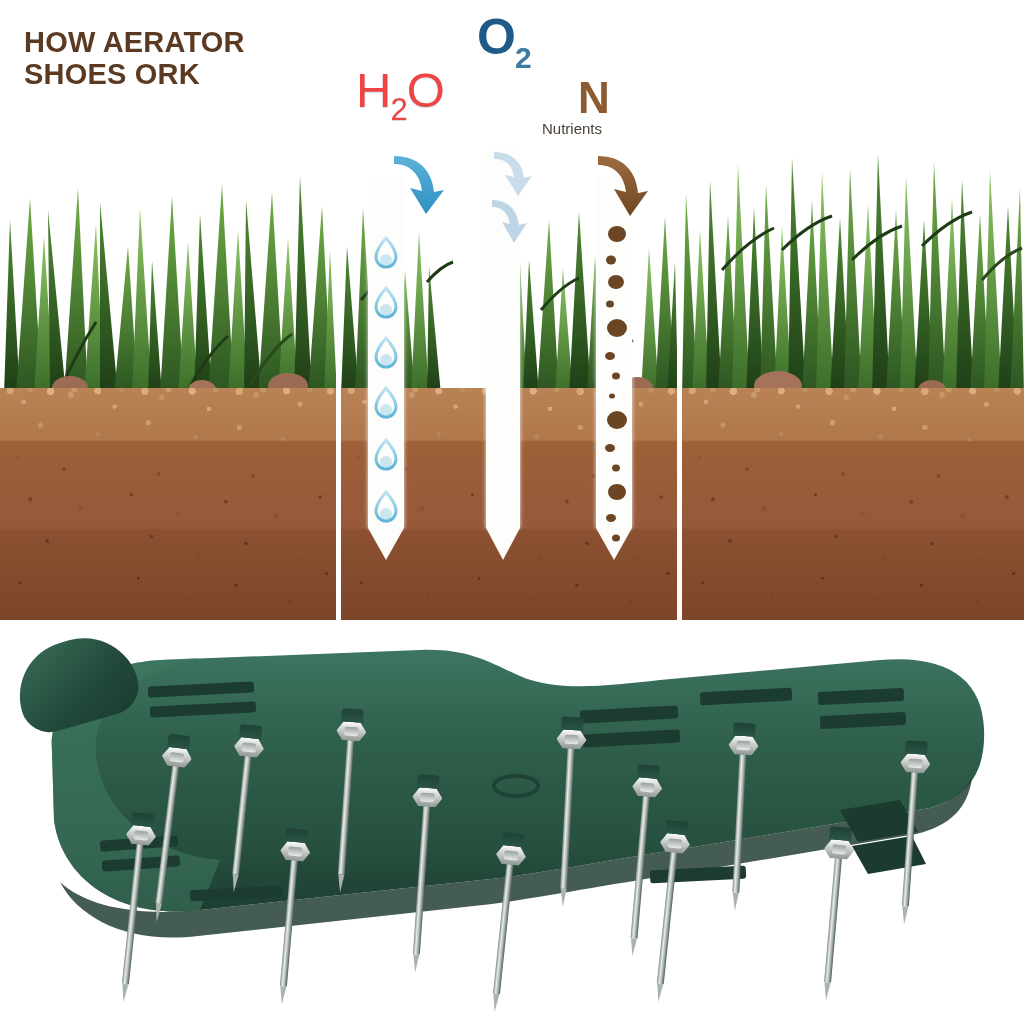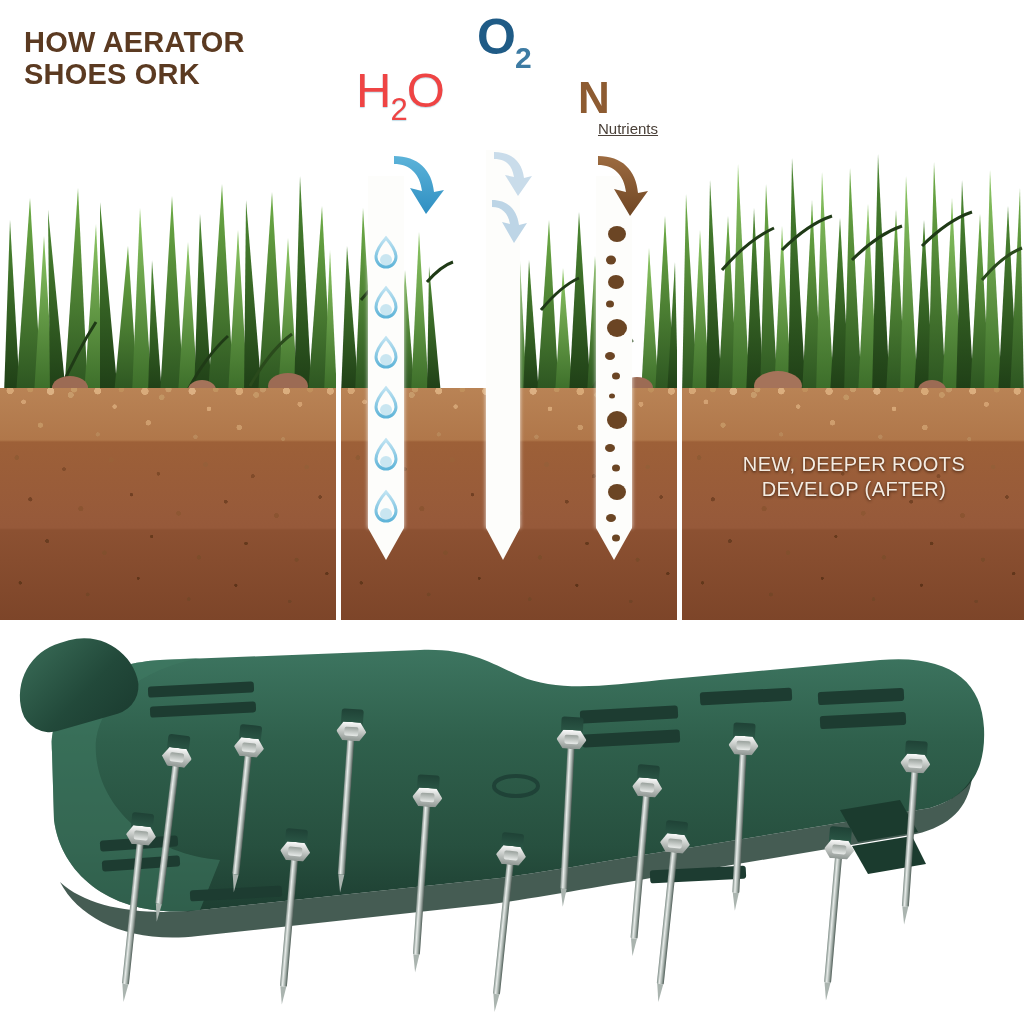--- a/index.html
+++ b/index.html
@@ -18,21 +18,21 @@
 
   
   #lbl-h2o { position:absolute; left:356px; top:62px; font-size:49px; font-weight:normal; color:#ef4444;
              letter-spacing:-1px; text-shadow:0 1px 1px rgba(120,180,205,.45); }
   #lbl-h2o .sub { font-size:31px; vertical-align:-13px; }
   #lbl-o2  { position:absolute; left:477px; top:8px; font-size:50px; font-weight:bold; color:#1f5b86;
              letter-spacing:-1px; }
   #lbl-o2 .sub { font-size:30px; vertical-align:-14px; color:#3d7ba3; }
   #lbl-n   { position:absolute; left:578px; top:73px; font-size:44px; font-weight:bold;
              background:linear-gradient(180deg,#8a5a33,#a9norm 0%,#8a5a33 100%); color:#8d5b31; }
-  #lbl-nut { position:absolute; left:598px; top:120px; font-size:15px; color:#4a4038;text-decoration:underline; }
+  #lbl-nut { position:absolute; left:542px; top:120px; font-size:15px; color:#4a4038; }
 
   
   .band { position:absolute; left:0; width:1024px; }
   #grass { top:150px; height:245px; }
   .grass-seg { position:absolute; top:0; height:245px; overflow:hidden; }
   #g1 { left:0px;   width:337px; }
   #g2 { left:341px; width:337px; }
   #g3 { left:682px; width:342px; }
 
   
@@ -380,21 +380,20 @@
 
     <div class="hd" id="hd-left">HOW AERATOR SHOES ORK</div>
 
     <div id="lbl-h2o"><span>H</span><span class="sub">2</span><span>O</span></div>
 
     <div id="lbl-o2"><span>O</span><span class="sub">2</span></div>
 
     <div id="lbl-n">N</div>
     <div id="lbl-nut">Nutrients</div>
 
-    <div class="cap" id="cap-right">NEW, DEEPER ROOTS DEVELOP (AFTER)</div>
   </div>
 
   <div id="photo">
 
     <div style="position:absolute; left:16px; top:20px; width:120px; height:84px;
                 background:linear-gradient(150deg,#3a6d58,#22493a 60%,#1b3c30);
                 border-radius:58px 58px 30px 30px; transform:rotate(-16deg); z-index:1;"></div>
 
     <svg id="sole" style="left:0; top:0;" width="1024" height="404" viewBox="0 0 1024 404">
       <defs>

